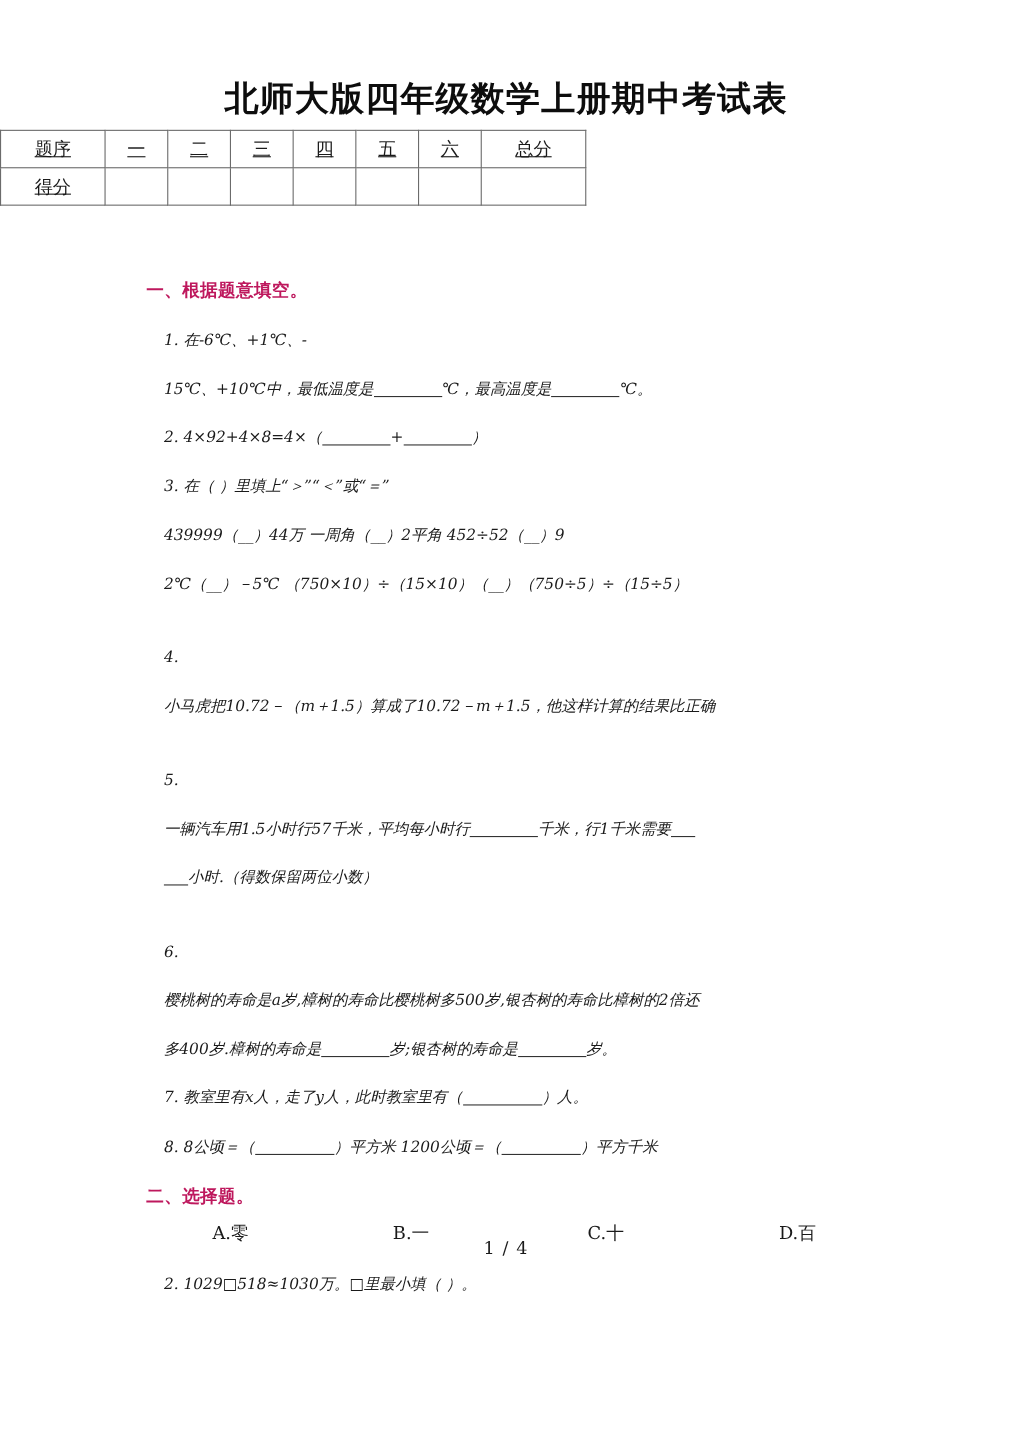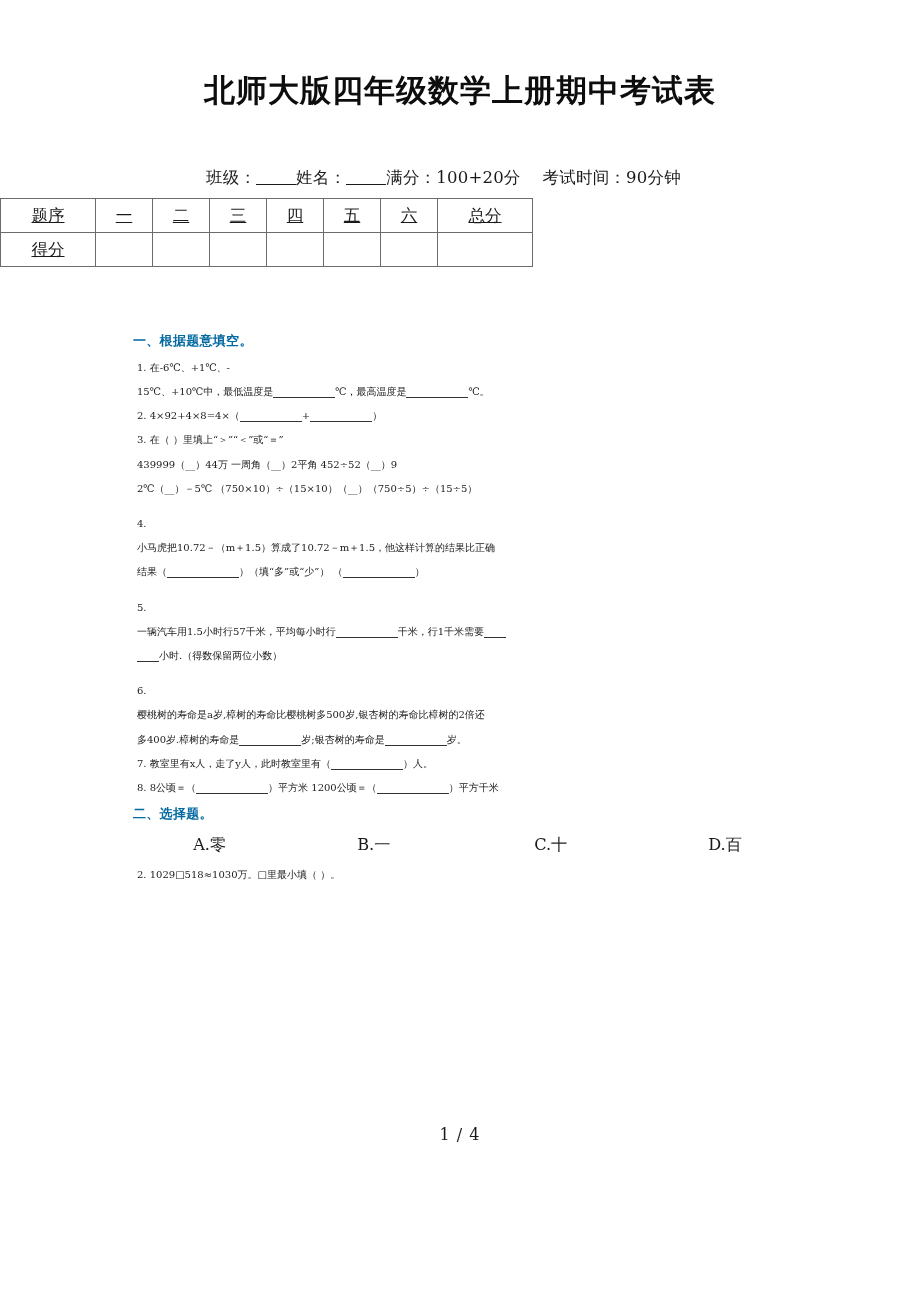--- a/index.html
+++ b/index.html
@@ -81,32 +81,33 @@
   .content {
     padding-left: 133px;
     padding-right: 118px;
     padding-top: 62px;
     font-size: 16px;
     line-height: 1.9;
   }
   .sec-head {
     font-family: "DejaVu Sans", "Liberation Sans", sans-serif;
     font-weight: bold;
-    font-size: 13px;
-    color: #0369a1;
+    font-size: 16px;
+    color: #be185d;
     margin: 0 0 2px 0;
     letter-spacing: 0.3px;
   }
   .q {
-    margin: 4px;
-    padding: 0;
-    font-size: 10px;
+    margin: 16px;
+    padding: 0;
+    font-size: 14px;
     line-height: 2.02;
     color: #1a1a1a;
     text-align: justify;
+    font-style: italic;
   }
   .blank-m {
     display: inline-block;
     width: 62px;
     border-bottom: 1.2px solid #333;
     vertical-align: -3px;
   }
   .blank-l {
     display: inline-block;
     width: 72px;
@@ -144,23 +145,20 @@
     letter-spacing: 1px;
   }
 </style>
 </head>
 <body>
 
 <div class="page">
 
   <h1 class="doc-title">北师大版四年级数学上册期中考试表</h1>
 
-  <div class="info-line">
-    <span>班级：</span><span class="blank-s"></span><span>姓名：</span><span class="blank-s"></span><span>满分：</span><span>100+20分</span><span class="gap-wide"></span><span>考试时间：</span><span>90分钟</span>
-  </div>
 
   <div class="score-table-wrap">
     <table class="score-table">
       <tbody>
         <tr>
           <td class="lbl">题序</td>
           <td class="num">一</td>
           <td class="num">二</td>
           <td class="num">三</td>
           <td class="num">四</td>
@@ -191,21 +189,20 @@
 
     <p class="q"><span>2.  4×92+4×8=4×（</span><span class="blank-m"></span><span>+</span><span class="blank-m"></span><span>）</span></p>
 
     <p class="q">3.  在（    ）里填上“＞”“＜”或“＝”</p>
     <p class="q">439999（__）44万    一周角（__）2平角     452÷52（__）9</p>
     <p class="q">2℃（__）－5℃     （750×10）÷（15×10）（__）（750÷5）÷（15÷5）</p>
 
     <div class="spacer-sm"></div>
     <p class="q">4.</p>
     <p class="q">小马虎把10.72－（m＋1.5）算成了10.72－m＋1.5，他这样计算的结果比正确</p>
-    <p class="q"><span>结果（</span><span class="blank-l"></span><span>）（填“多”或“少”）  （</span><span class="blank-l"></span><span>）</span></p>
 
     <div class="spacer-sm"></div>
     <p class="q">5.</p>
     <p class="q"><span>一辆汽车用1.5小时行57千米，平均每小时行</span><span class="blank-m"></span><span>千米，行1千米需要</span><span class="blank-xs"></span></p>
     <p class="q"><span class="blank-xs"></span><span>小时.（得数保留两位小数）</span></p>
 
     <div class="spacer-sm"></div>
     <p class="q">6.</p>
     <p class="q">樱桃树的寿命是a岁,樟树的寿命比樱桃树多500岁,银杏树的寿命比樟树的2倍还</p>
     <p class="q"><span>多400岁.樟树的寿命是</span><span class="blank-m"></span><span>岁;银杏树的寿命是</span><span class="blank-m"></span><span>岁。</span></p>

